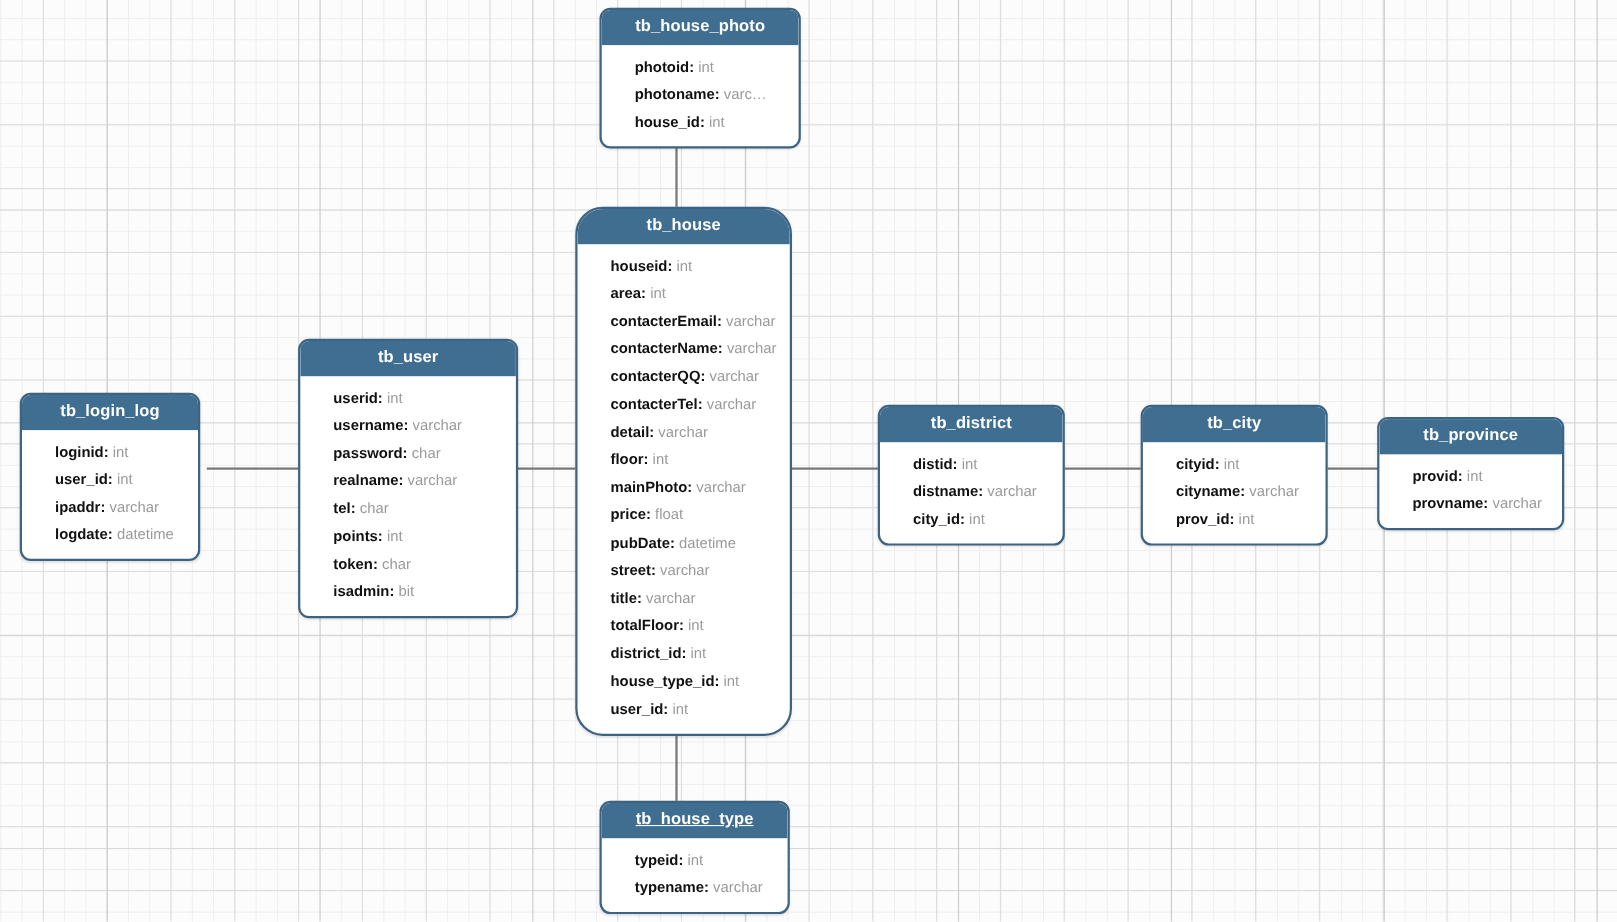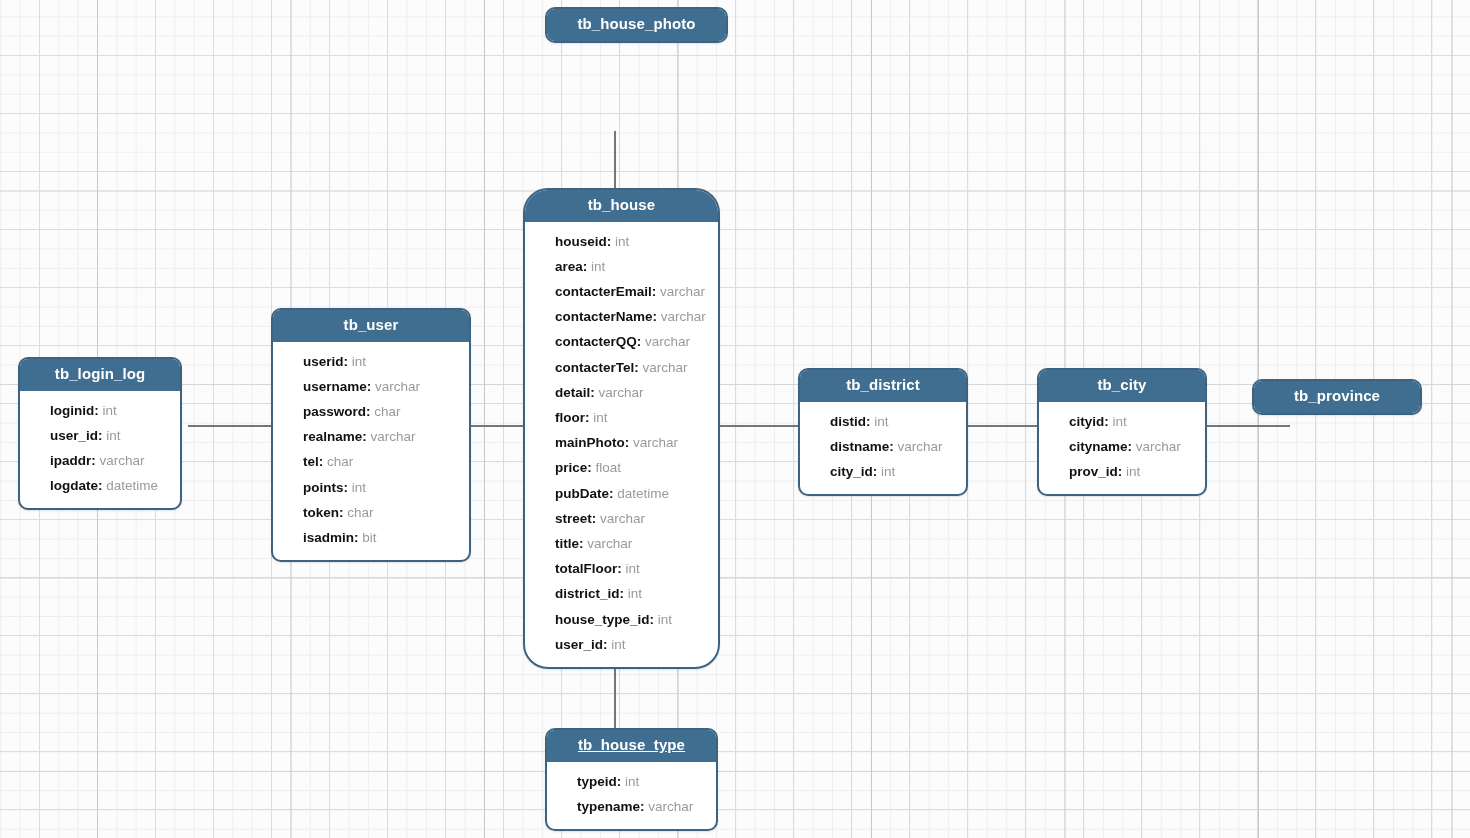--- a/index.html
+++ b/index.html
@@ -112,20 +112,25 @@
     <div class="conn h" style="left: 188px; top: 425px; width: 83px; background: rgb(118, 118, 118);"></div>
     <div class="conn h" style="left: 720px; top: 425px; width: 78px; background: rgb(118, 118, 118);"></div>
     <div class="conn h" style="left: 968px; top: 425px; width: 69px; background: rgb(118, 118, 118);"></div>
     <div class="conn h" style="left: 1207px; top: 425px; width: 83px; background: rgb(118, 118, 118);"></div>
     <div class="conn v" style="left: 614px; top: 664px; height: 64px; background: rgb(118, 118, 118);"></div>
   </div>
 
 <div id="entities">
     <div class="entity" style="left: 545px; top: 7px; width: 183px; border-color: rgb(60, 99, 130);">
       <div class="entity-header" style="background: rgb(63, 110, 144);">tb_house_photo</div>
+      <div class="entity-body">
+        <div class="field"><span class="fname">photoid:</span><span class="ftype"> int</span></div>
+        <div class="field"><span class="fname">photoname:</span><span class="ftype"> varc…</span></div>
+        <div class="field"><span class="fname">house_id:</span><span class="ftype"> int</span></div>
+      </div>
     </div>
     <div class="entity" style="left: 523px; top: 188px; width: 197px; border-color: rgb(60, 99, 130); border-radius: 25px;">
       <div class="entity-header" style="background: rgb(63, 110, 144);">tb_house</div>
       <div class="entity-body">
         <div class="field"><span class="fname">houseid:</span><span class="ftype"> int</span></div>
         <div class="field"><span class="fname">area:</span><span class="ftype"> int</span></div>
         <div class="field"><span class="fname">contacterEmail:</span><span class="ftype"> varchar</span></div>
         <div class="field"><span class="fname">contacterName:</span><span class="ftype"> varchar</span></div>
         <div class="field"><span class="fname">contacterQQ:</span><span class="ftype"> varchar</span></div>
         <div class="field"><span class="fname">contacterTel:</span><span class="ftype"> varchar</span></div>
@@ -175,20 +180,24 @@
     <div class="entity" style="left: 1037px; top: 368px; width: 170px; border-color: rgb(60, 99, 130);">
       <div class="entity-header" style="background: rgb(63, 110, 144);">tb_city</div>
       <div class="entity-body">
         <div class="field"><span class="fname">cityid:</span><span class="ftype"> int</span></div>
         <div class="field"><span class="fname">cityname:</span><span class="ftype"> varchar</span></div>
         <div class="field"><span class="fname">prov_id:</span><span class="ftype"> int</span></div>
       </div>
     </div>
     <div class="entity" style="left: 1252px; top: 379px; width: 170px; border-color: rgb(60, 99, 130);">
       <div class="entity-header" style="background: rgb(63, 110, 144);">tb_province</div>
+      <div class="entity-body">
+        <div class="field"><span class="fname">provid:</span><span class="ftype"> int</span></div>
+        <div class="field"><span class="fname">provname:</span><span class="ftype"> varchar</span></div>
+      </div>
     </div>
     <div class="entity" style="left: 545px; top: 728px; width: 173px; border-color: rgb(60, 99, 130);">
       <div class="entity-header" style="background: rgb(63, 110, 144); text-decoration: underline;">tb_house_type</div>
       <div class="entity-body">
         <div class="field"><span class="fname">typeid:</span><span class="ftype"> int</span></div>
         <div class="field"><span class="fname">typename:</span><span class="ftype"> varchar</span></div>
       </div>
     </div>
   </div>
 

